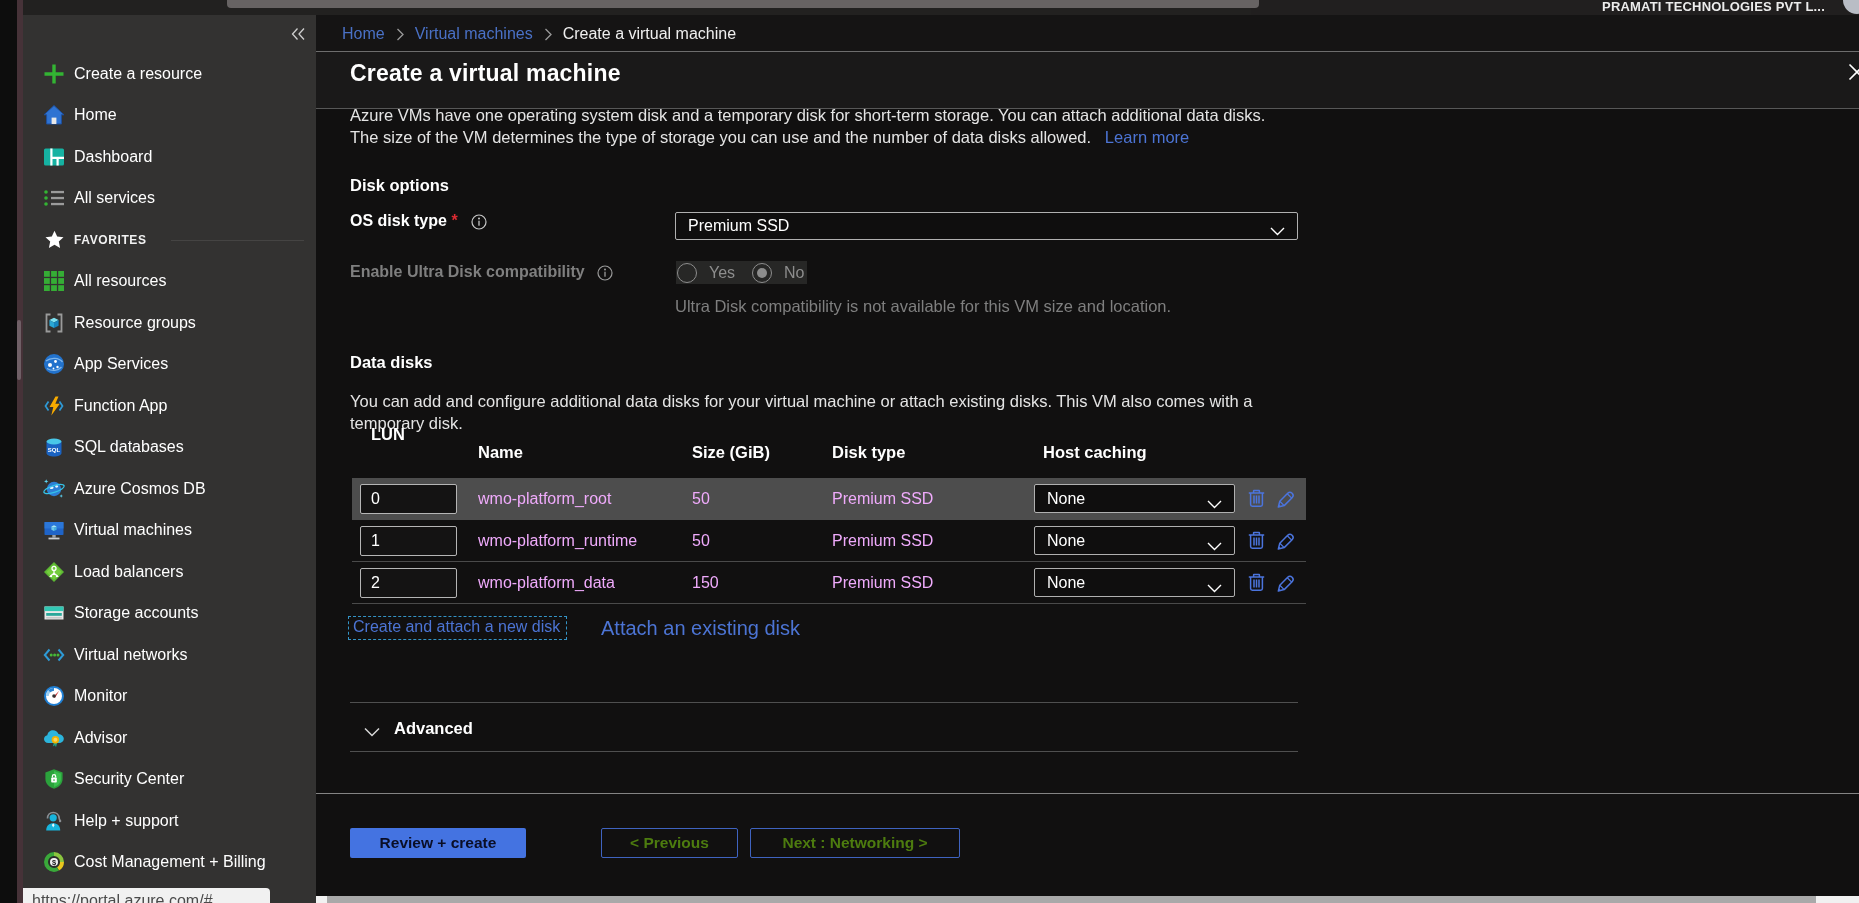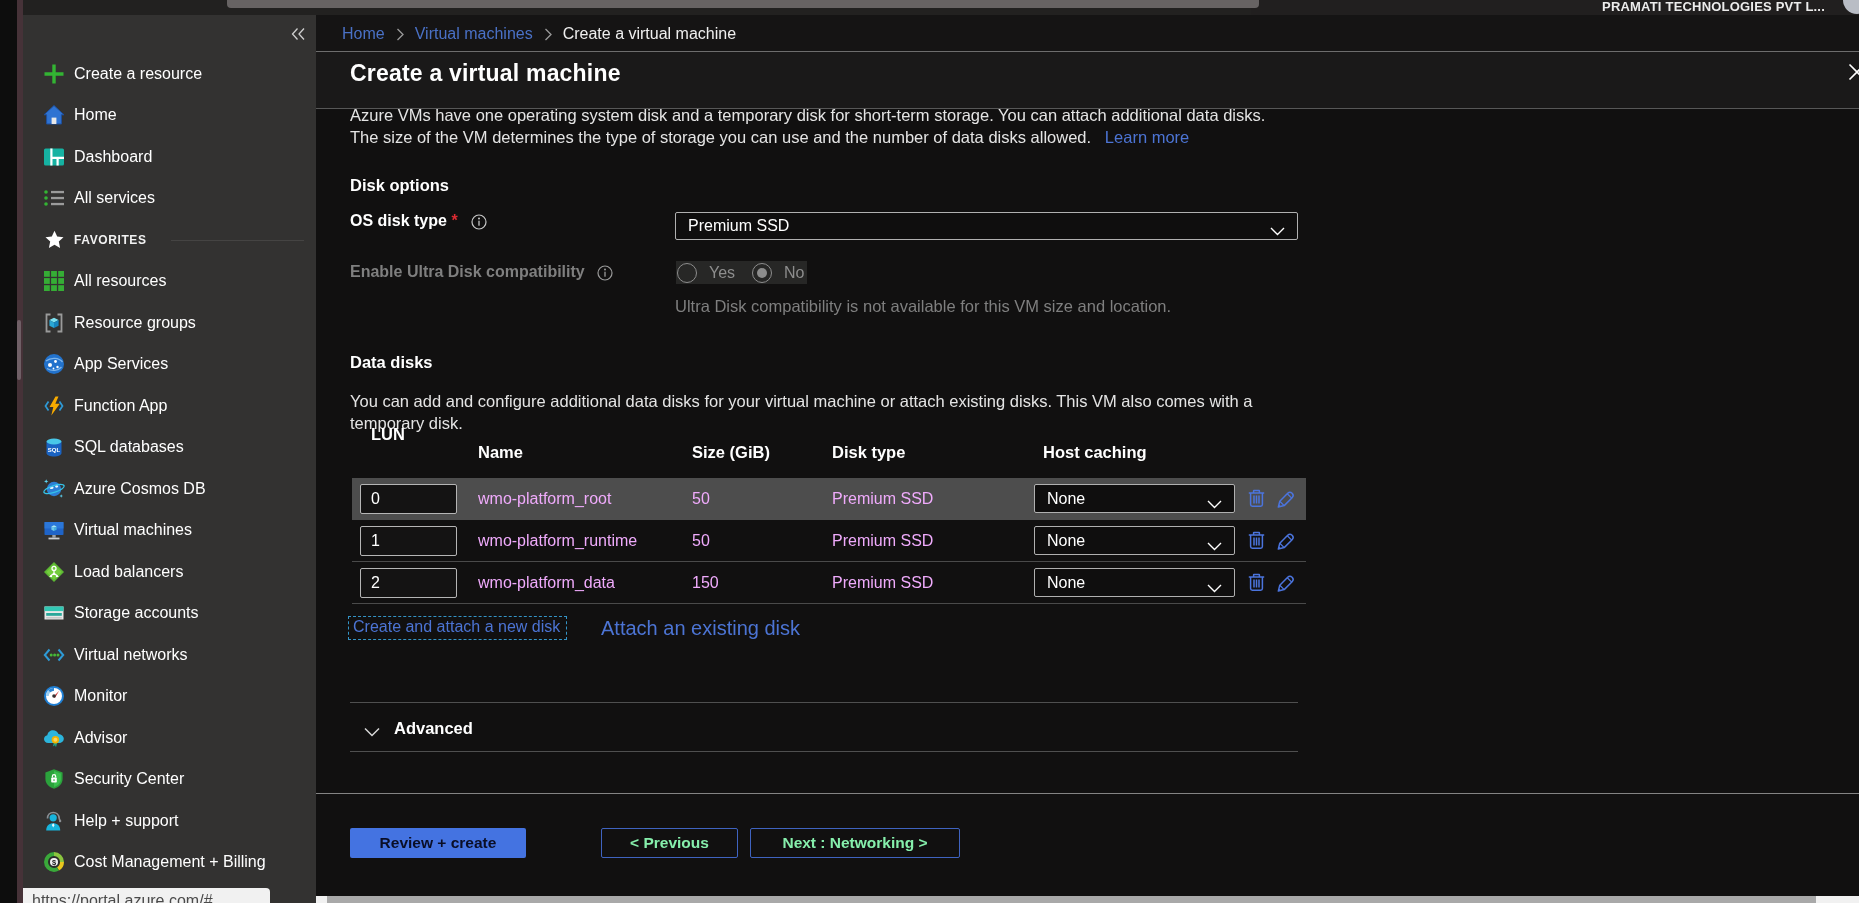--- a/index.html
+++ b/index.html
@@ -80,21 +80,21 @@
   .tri-up { width:0; height:0; border-left:4.5px solid transparent; border-right:4.5px solid transparent; border-bottom:6px solid #4f4f4f; }
   .tri-down { width:0; height:0; border-left:4.5px solid transparent; border-right:4.5px solid transparent; border-top:6px solid #4f4f4f; }
   .vs-thumb { position:absolute; left:0; top:19px; width:17px; height:641px; background:#c4c4c4; }
 
   .ct-divider { left:0; top:778px; width:1560px; height:1px; background:#848484; }
 
   
   .footer { left:0; top:779px; width:1560px; height:102px; background:#111010;padding-left:20px; }
   .btn { position:absolute; top:34px; height:30px; font-size:15.5px; font-weight:700; display:flex; align-items:center; justify-content:center; border-radius:2px; cursor:pointer; }
   .btn-primary { left:34px; width:176px; background:#4473e1; color:#0a0e26; }
-  .btn-outline { border:1px solid #3f63c0; color:#86efac; background:transparent; }
+  .btn-outline { border:1px solid #3f63c0; color:#4d7c0f; background:transparent; }
   .btn-prev { left:285px; width:137px; }
   .btn-next { left:434px; width:210px; }
 
   
   .hscroll { left:299px; top:896px; width:1560px; height:7px; background:#f1f1f1; }
   .hs-thumb { position:absolute; left:11px; top:0; width:1489px; height:7px; background:#a9a9a9; }
   .hs-corner { position:absolute; right:0; top:0; width:14px; height:7px; background:#dcdcdc; }
 
   
   .url-tip { left:6px; top:888px; width:247px; height:15px; background:#f1f1f1; border-radius:0 4px 0 0; overflow:hidden; }

